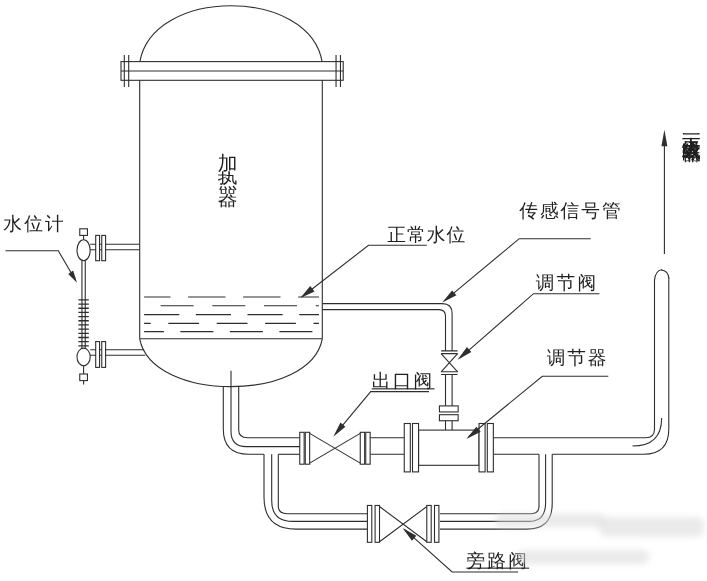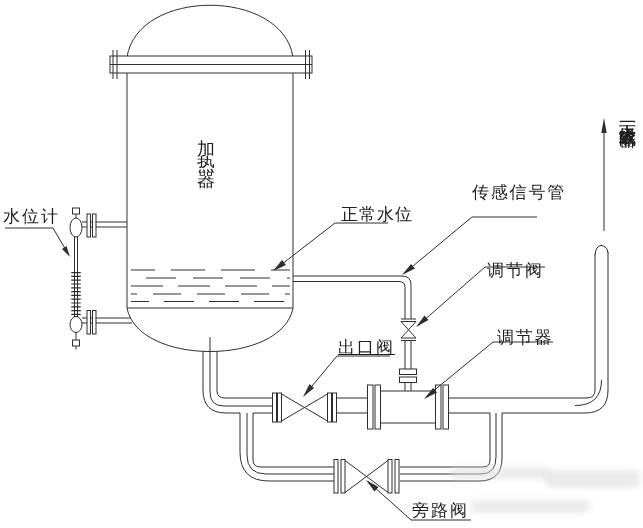--- a/index.html
+++ b/index.html
@@ -177,33 +177,33 @@
       <path d="M553,342 H493 L426,397"></path>
       <polygon class="solid" points="424,399 433,388 437,392.5"></polygon>
 
       <path d="M471,520 H411 L368,481.5"></path>
       <polygon class="solid" points="366,480 378.5,487 374.5,491.5"></polygon>
     </g>
   </svg>
 
   <div class="lbl heater" style="left:196px;top:125px;">加热器</div>
 
-  <div class="lbl" style="left:3px;top:206px;">水位计</div>
-
-  <div class="lbl" style="left:341px;top:204px;letter-spacing:1px;">正常水位</div>
+  <div class="lbl" style="left:3px;top:196px;font-family:Liberation Mono, monospace;">水位计</div>
+
+  <div class="lbl" style="left:352px;top:204px;letter-spacing:1px;">正常水位</div>
 
   <div class="lbl" style="left:472px;top:182px;letter-spacing:1.8px;">传感信号管</div>
 
-  <div class="lbl" style="left:487px;top:260px;">调节阀</div>
-
-  <div class="lbl" style="left:497px;top:327px;letter-spacing:1.7px;">调节器</div>
+  <div class="lbl" style="left:487px;top:248px;">调节阀</div>
+
+  <div class="lbl" style="left:497px;top:316px;letter-spacing:1.7px;">调节器</div>
 
   <div class="lbl" style="left:338px;top:337px;text-decoration:underline;">出口阀</div>
 
-  <div class="lbl" style="left:412px;top:500px;">旁路阀</div>
+  <div class="lbl" style="left:424px;top:500px;text-decoration:underline;">旁路阀</div>
 
   <div class="lbl vert" style="left:618px;top:111px;height:150px;">去下一级或除氧器</div>
 
   <div class="wm" style="left:450px;top:467px;width:100px;height:12px;"></div>
   <div class="wm" style="left:545px;top:470px;width:95px;height:18px;"></div>
   <div class="wm" style="left:470px;top:500px;width:120px;height:13px;"></div>
 
 </div>
 
 </body></html>

